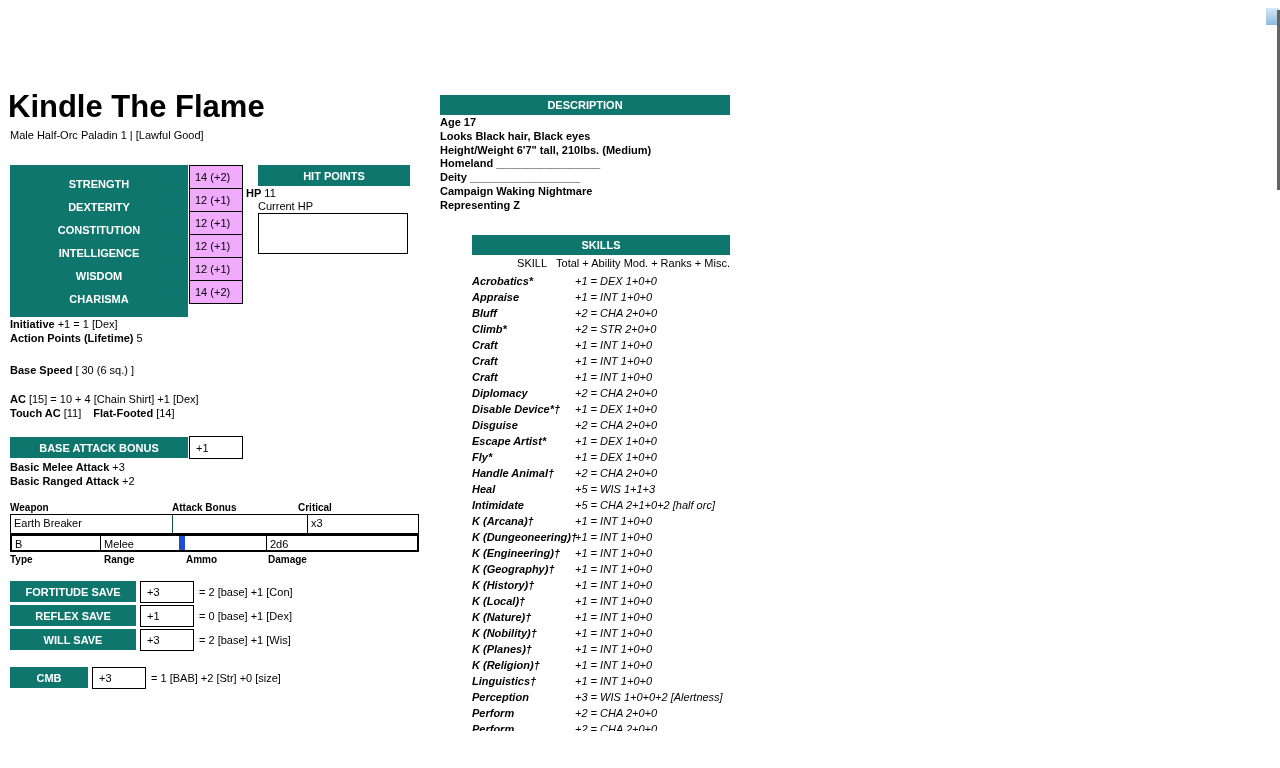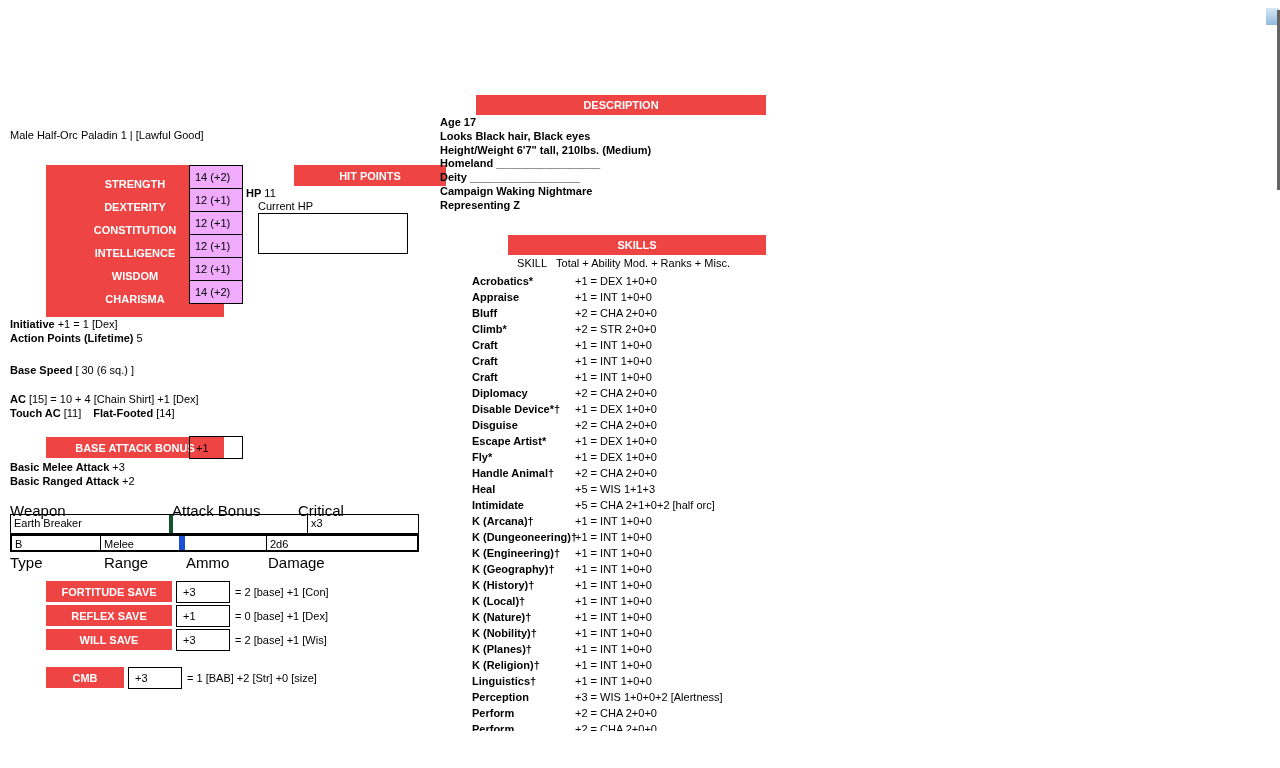--- a/index.html
+++ b/index.html
@@ -3,22 +3,22 @@
 <meta charset="utf-8">
 <style>
   * { margin:0; padding:0; box-sizing:border-box; }
   html,body { background:#fff; }
   .page { position:relative; width:1280px; height:768px; background:#fff;
           font-family:"Liberation Sans", sans-serif; color:#000; overflow:hidden; }
 
   .title { position:absolute; left:8px; top:90px; font-size:31px; font-weight:bold; line-height:34px; letter-spacing:0; }
   .subtitle { position:absolute; left:10px; top:129px; font-size:11px; }
 
-  .bar { background:#ef4444; color:#fff; font-weight:bold; font-size:11px;
-         display:flex; align-items:center; justify-content:center;margin-left:36px; }
+  .bar { background:#0f766e; color:#fff; font-weight:bold; font-size:11px;
+         display:flex; align-items:center; justify-content:center; }
 
   
   .abilities { position:absolute; left:10px; top:165px; }
   .ab-row { position:relative; height:23px; width:244px; }
   .ab-label { position:absolute; left:0; top:0; width:178px; height:37px; }
   .ab-value { position:absolute; left:179px; top:0; width:54px; height:24px; border:1px solid #000;
               font-size:11px; display:flex; align-items:center; padding-left:5px; background:#f0abfc; }
 
   
   .hp-bar { position:absolute; left:258px; top:165px; width:152px; height:21px; }
@@ -30,23 +30,23 @@
   .stat { position:absolute; font-size:11px; line-height:14px; white-space:nowrap; }
   .stat .v { margin-left:3px; }
   .stat .gap { margin-left:12px; }
 
   
   .bab-bar { position:absolute; left:10px; top:437px; width:178px; height:21px; }
   .bab-box { position:absolute; left:189px; top:436px; width:54px; height:23px; border:1px solid #000;
              font-size:11px; display:flex; align-items:center; padding-left:6px; }
 
   
-  .wt-head { position:absolute; font-size:15px; font-weight:normal; white-space:nowrap; }
+  .wt-head { position:absolute; font-size:10px; font-weight:bold; white-space:nowrap; }
   .w-row1 { position:absolute; left:10px; top:514px; width:409px; height:20px; border:1px solid #000; display:flex; }
-  .w-row1 .c1 { width:162px; border-right:4px solid #14532d; }
+  .w-row1 .c1 { width:162px; border-right:1px solid #14532d; }
   .w-row1 .c2 { width:135px; border-right:1px solid #000; }
   .w-row1 .c3 { flex:1; }
   .w-row2 { position:absolute; left:10px; top:534px; width:409px; height:18px; border:2px solid #000; display:flex; }
   .w-row2 .c1 { width:89px; border-right:1px solid #000; }
   .w-row2 .c2 { width:84px; border-right:6px solid #1d4ed8; }
   .w-row2 .c3 { width:82px; border-right:1px solid #000; }
   .w-row2 .c4 { flex:1; }
   .wcell { font-size:11px; padding:2px 3px; overflow:hidden; white-space:nowrap; }
 
   
@@ -63,35 +63,36 @@
   .desc-bar { position:absolute; left:440px; top:95px; width:290px; height:20px; }
   .desc-fields { position:absolute; left:440px; top:116px; }
   .desc-field { height:13.8px; font-size:11px; line-height:13px; white-space:nowrap;font-weight:bold; }
   .desc-field .v { margin-left:3px; }
   .desc-field b { letter-spacing:0; }
 
   
   .skills-bar { position:absolute; left:472px; top:235px; width:258px; height:20px; }
   .skills-header { position:absolute; left:472px; top:257px; width:258px; font-size:11px; text-align:right; white-space:nowrap; }
   .skills-header .sh2 { margin-left:9px; }
-  .skills-rows { position:absolute; left:472px; top:273px; width:300px; height:458px; overflow:hidden; }
+  .skills-rows { position:absolute; left:472px; top:273px; width:300px; height:458px; overflow:hidden;font-style:italic; }
   .skill-row { position:relative; height:16px; font-size:11px; }
   .skill-name { position:absolute; left:0; top:2px; font-weight:bold; white-space:nowrap; }
   .skill-value { position:absolute; left:103px; top:2px; white-space:nowrap; }
 
   
   .scroll-indicator { position:absolute; left:1266px; top:8px; width:13px; height:17px;
                       background:linear-gradient(#d7e8f6,#8fbade); }
   .scroll-thumb { position:absolute; left:1277px; top:10px; width:3px; height:180px; background:#646464; }
 </style>
 </head>
 <body>
 
 <div class="page">
 
+  <div class="title">Kindle The Flame</div>
   <div class="subtitle">Male Half-Orc Paladin 1 | [Lawful Good]</div>
 
   <div class="abilities">
       <div class="ab-row">
       <div class="ab-label bar">STRENGTH</div>
       <div class="ab-value">14 (+2)</div>
     </div>
       <div class="ab-row">
       <div class="ab-label bar">DEXTERITY</div>
       <div class="ab-value">12 (+1)</div>

